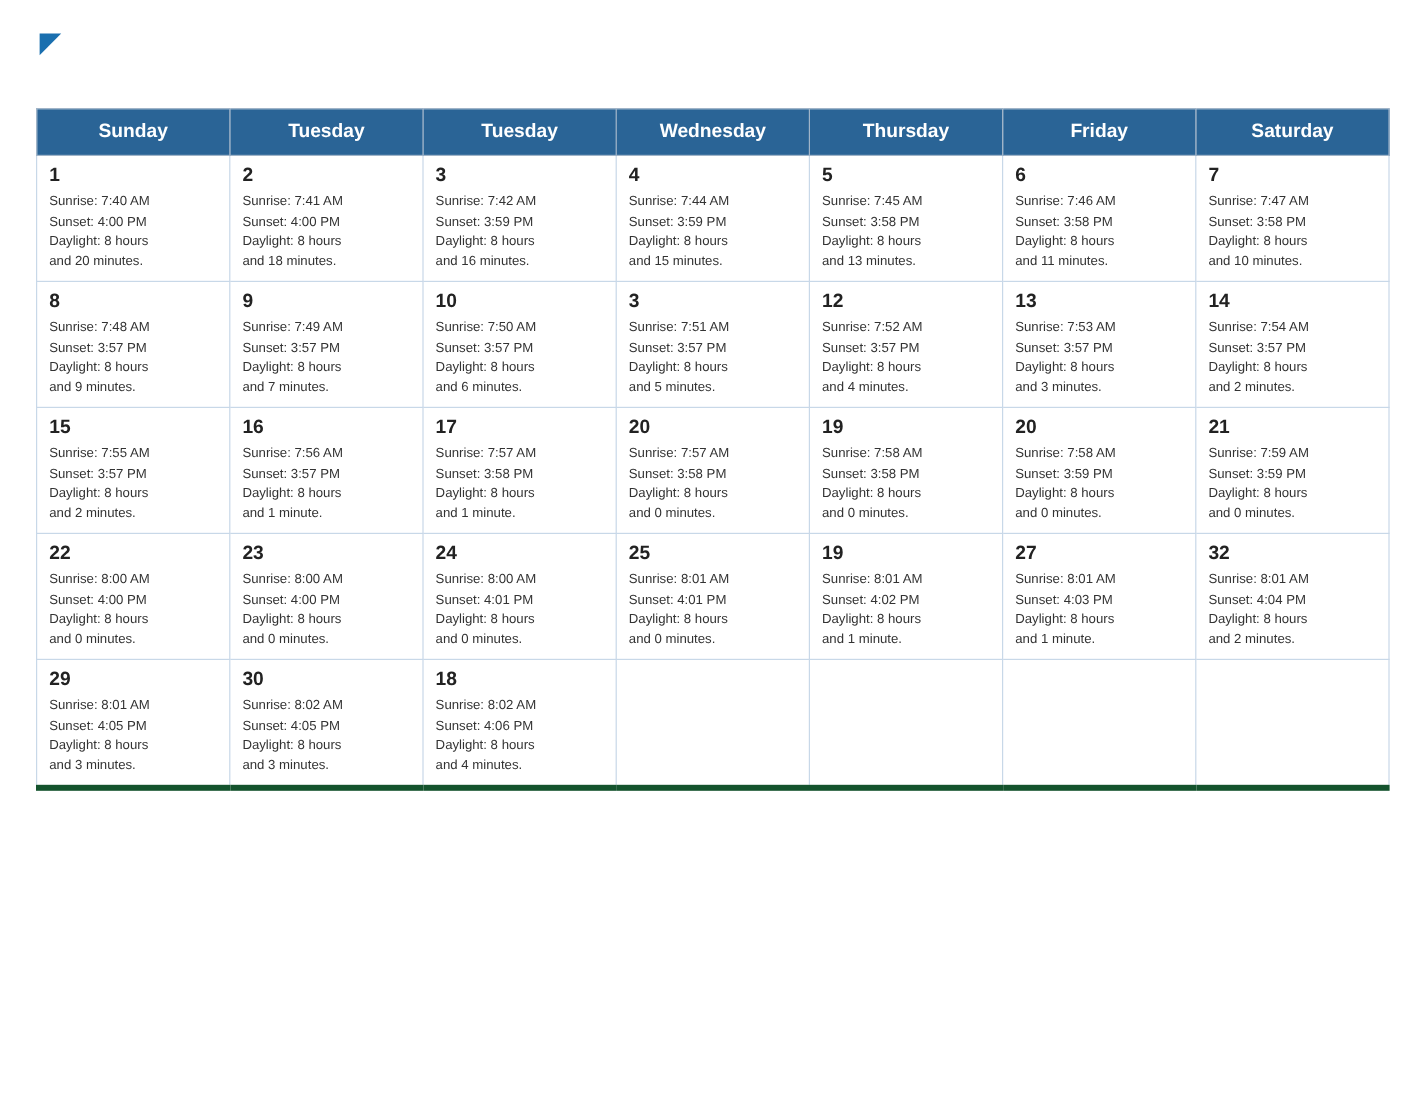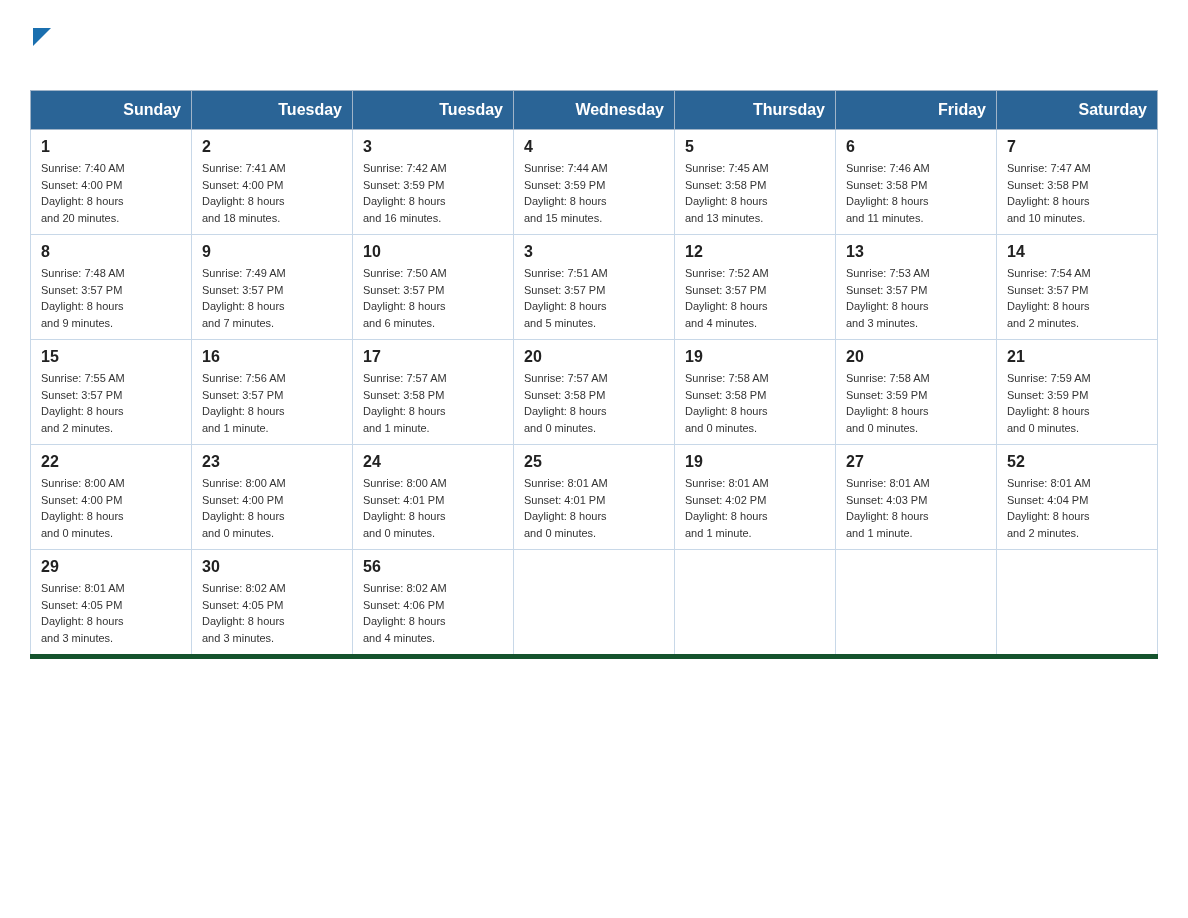--- a/index.html
+++ b/index.html
@@ -34,21 +34,21 @@
       width: 100%;
       border-collapse: collapse;
       border: 1px solid #a0b4c8;
     }
     .calendar thead tr th {
       background-color: #2a6496;
       color: #fff;
       font-size: 16px;
       font-weight: bold;
       padding: 10px 10px;
-      text-align: right;
+      text-align: center;
       border: 1px solid #a0b4c8;
     }
     .calendar tbody tr td {
       vertical-align: top;
       padding: 8px 10px;
       border: 1px solid #c8d8e8;
       width: calc(100% / 7);
       min-height: 100px;
       font-size: 13px;
       color: #333;
@@ -233,35 +233,35 @@
       </td>
         <td>
         <span class="day-number">19</span>
         <div class="day-info">Sunrise: 8:01 AM<br>Sunset: 4:02 PM<br>Daylight: 8 hours<br>and 1 minute.</div>
       </td>
         <td>
         <span class="day-number">27</span>
         <div class="day-info">Sunrise: 8:01 AM<br>Sunset: 4:03 PM<br>Daylight: 8 hours<br>and 1 minute.</div>
       </td>
         <td>
-        <span class="day-number">52</span>
+        <span class="day-number">32</span>
         <div class="day-info">Sunrise: 8:01 AM<br>Sunset: 4:04 PM<br>Daylight: 8 hours<br>and 2 minutes.</div>
       </td>
       </tr>
       <tr>
         <td>
         <span class="day-number">29</span>
         <div class="day-info">Sunrise: 8:01 AM<br>Sunset: 4:05 PM<br>Daylight: 8 hours<br>and 3 minutes.</div>
       </td>
         <td>
         <span class="day-number">30</span>
         <div class="day-info">Sunrise: 8:02 AM<br>Sunset: 4:05 PM<br>Daylight: 8 hours<br>and 3 minutes.</div>
       </td>
         <td>
-        <span class="day-number">56</span>
+        <span class="day-number">18</span>
         <div class="day-info">Sunrise: 8:02 AM<br>Sunset: 4:06 PM<br>Daylight: 8 hours<br>and 4 minutes.</div>
       </td>
         <td class="empty"></td>
         <td class="empty"></td>
         <td class="empty"></td>
         <td class="empty"></td>
       </tr>
     </tbody>
 </table>
 

